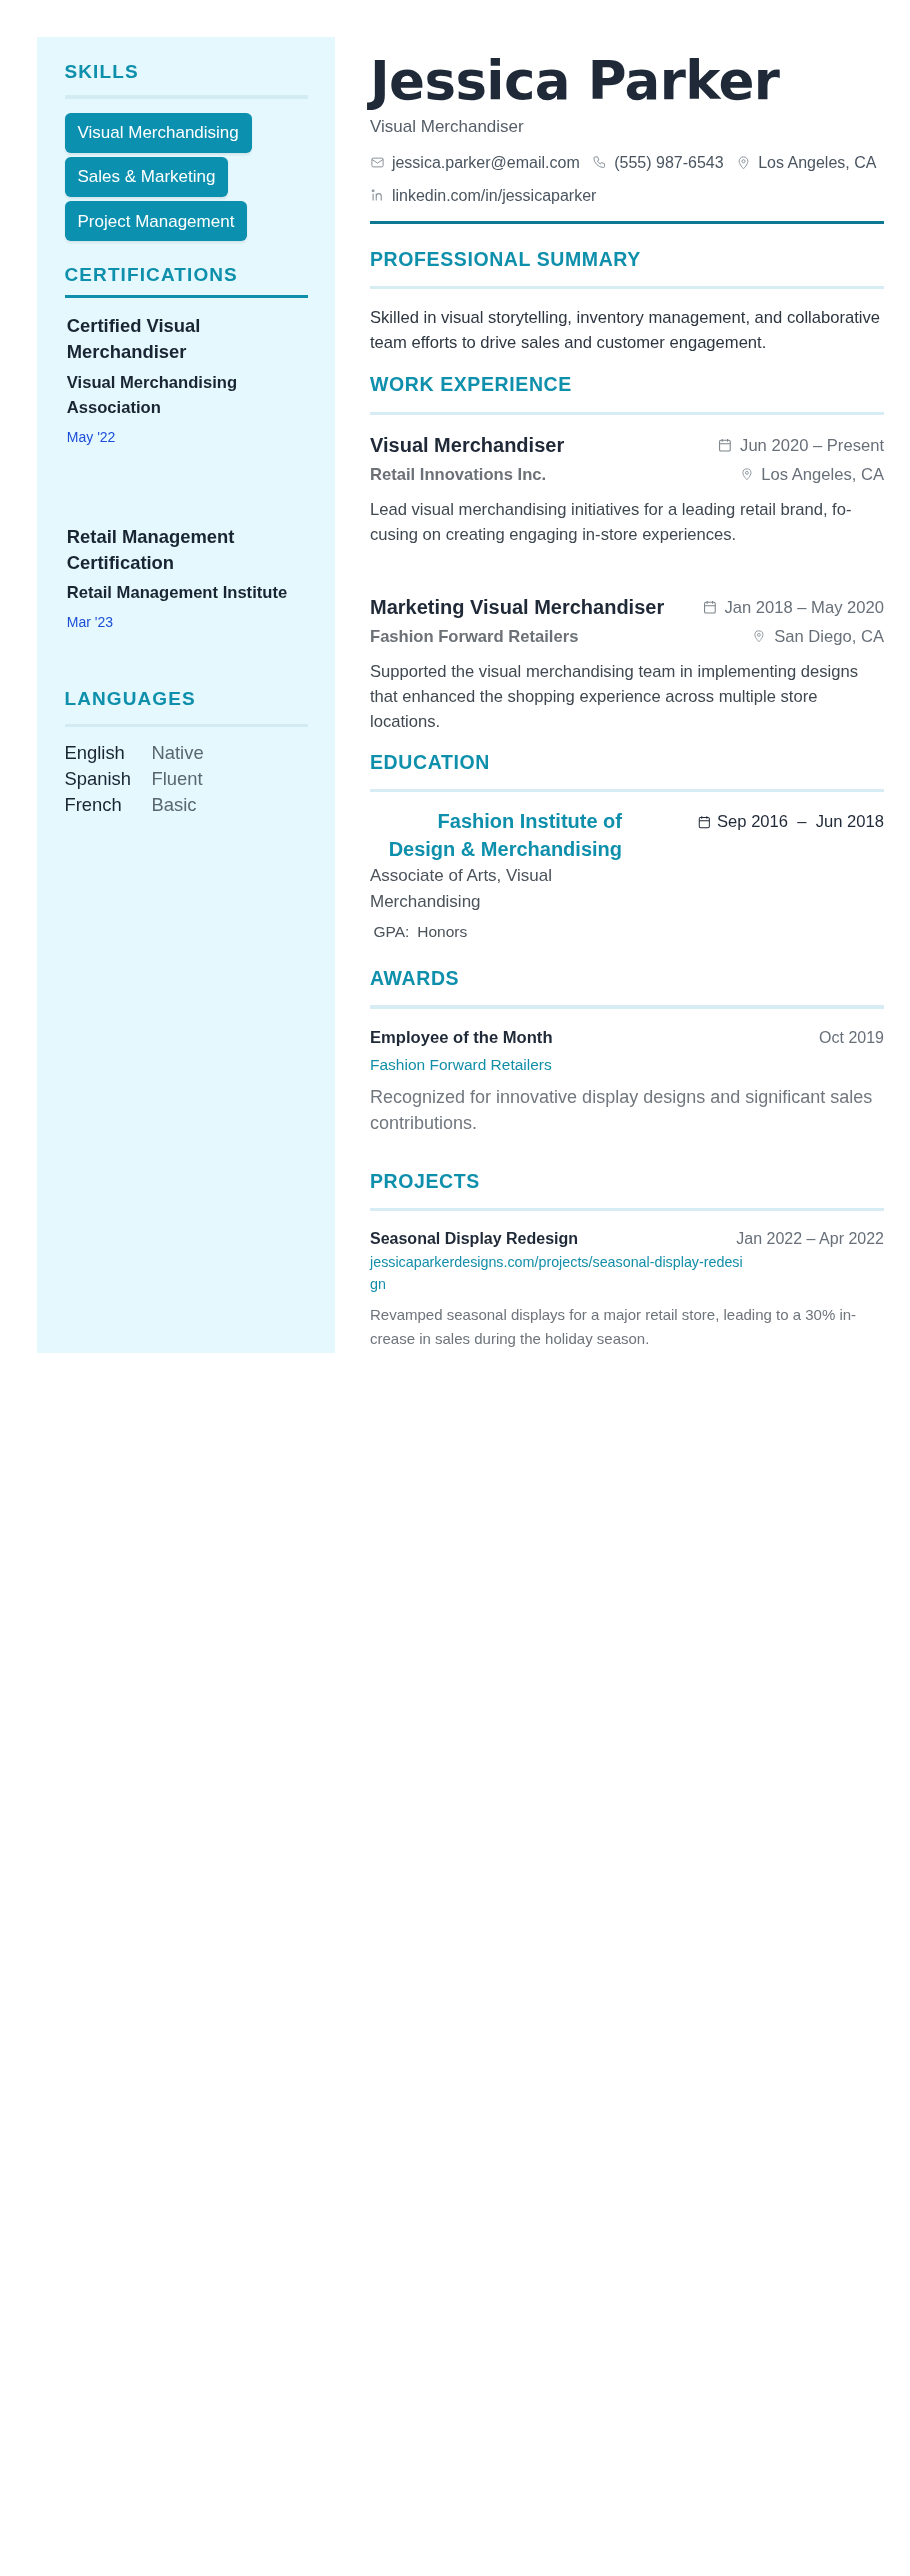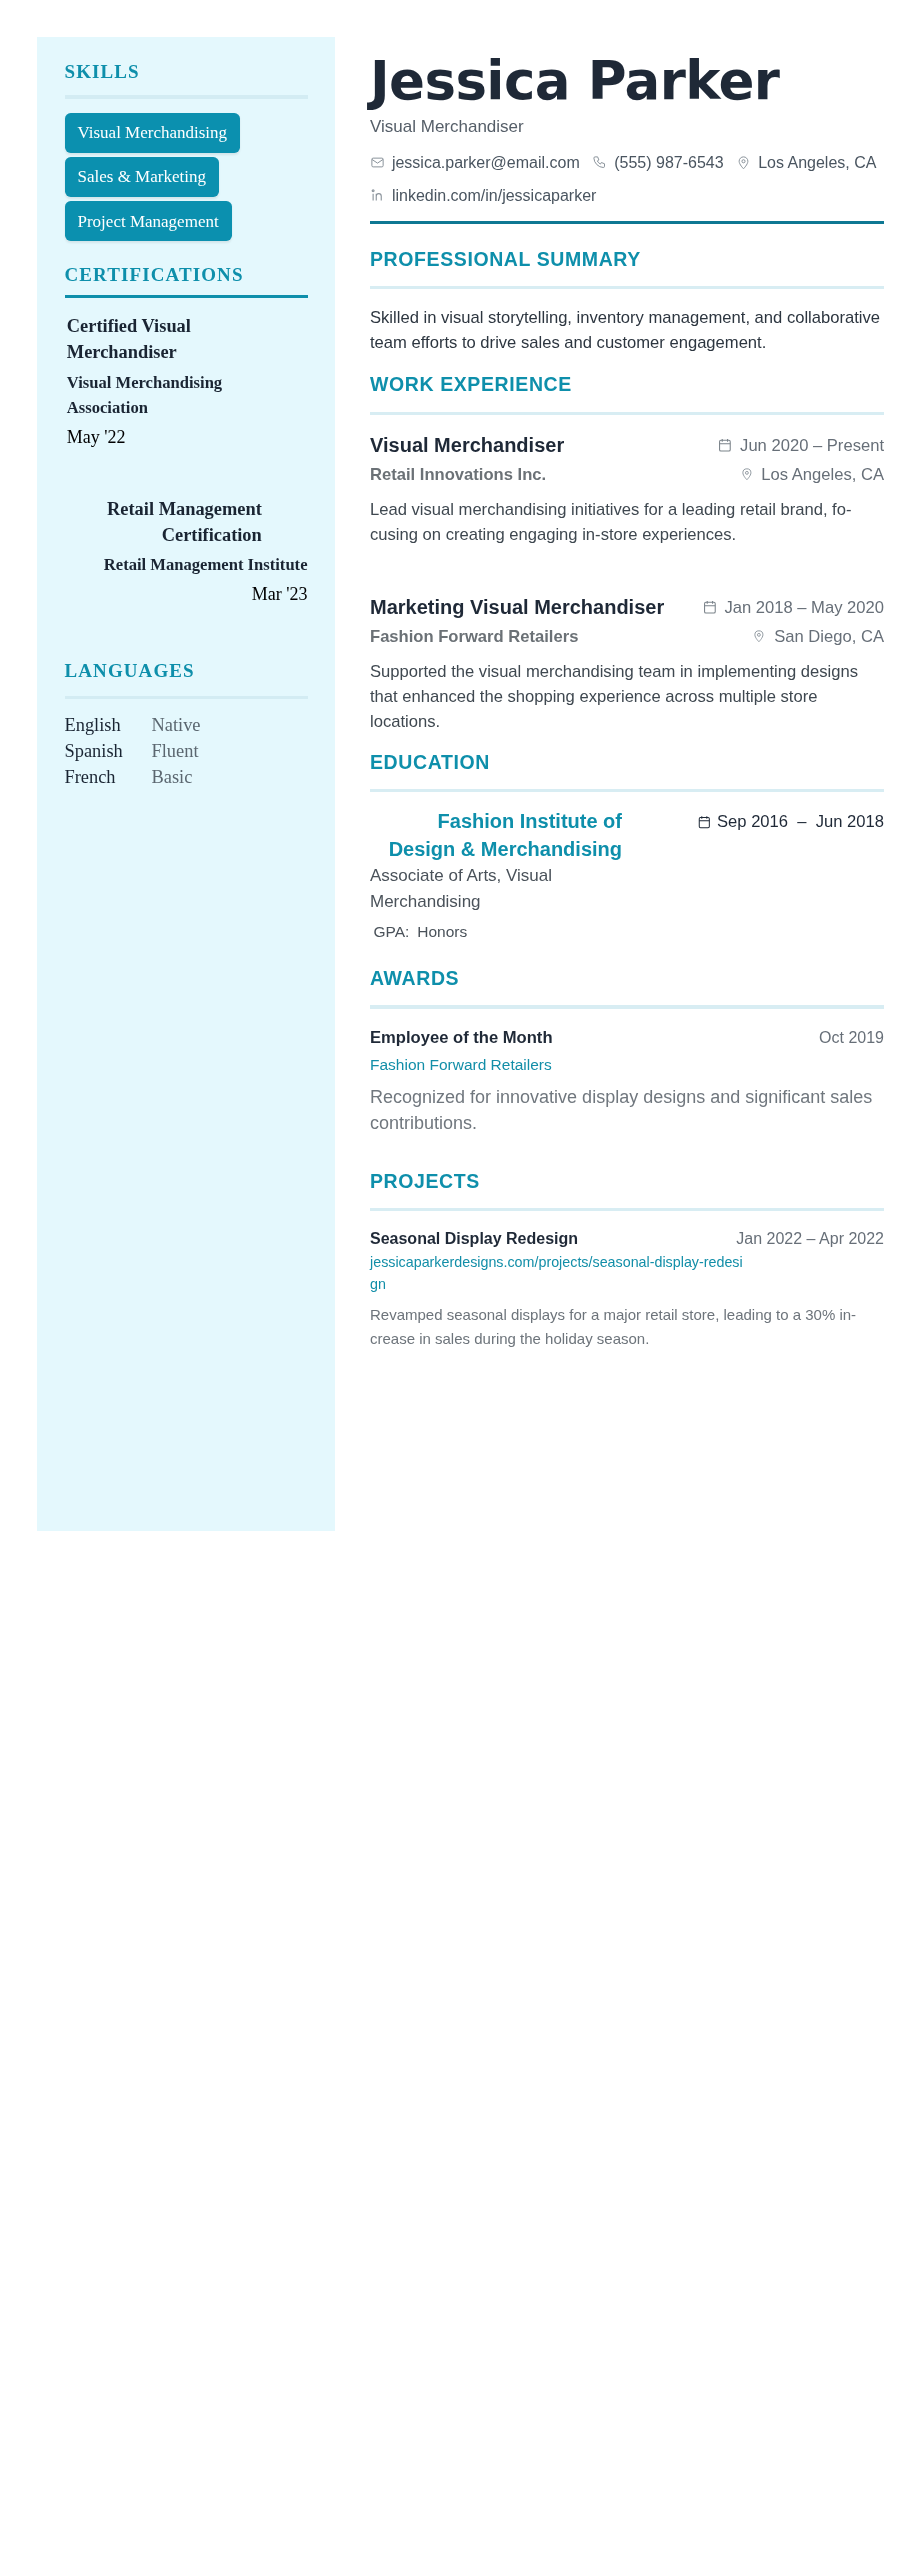--- a/index.html
+++ b/index.html
@@ -2,39 +2,39 @@
 <html style="font-size:9.2px"><head>
 <meta charset="utf-8">
 <style>
   html, body { margin: 0; padding: 0; background: #ffffff; }
   body {
     width: 911px; height: 2576px; position: relative; overflow: hidden;
     font-family: "Liberation Sans", "DejaVu Sans", sans-serif;
     color: #1f2937;
   }
   .sidebar {
-    position: absolute; left: 37px; top: 37px; width: 298px; height: 1494px;
-    background: #e4f8fd; box-sizing: border-box; padding: 20.6px 27.5px 0 27.5px; font-family: Liberation Serif, serif;
+    position: absolute; left: 37px; top: 37px; width: 298px; height: 1316px;
+    background: #e4f8fd; box-sizing: border-box; padding: 20.6px 27.5px 0 27.5px;
   }
   .side-h {
     font-size: 19px; font-weight: 700; letter-spacing: 1.1px; color: #0e8fab;
     margin: 0; line-height: 27.5px;
   }
   .side-rule { height: 3.4px; background: #d3ecf3; margin: 10.3px 0 13.8px 0; }
   .side-rule.strong { background: #0e8fab; height: 3.4px; }
   .chips { display: flex; flex-direction: column; align-items: flex-start; gap: 4px; }
   .chip {
     background: #0b90af; color: #ffffff; font-size: 17px; line-height: 23px;
     padding: 8.6px 13px; border-radius: 5.7px; box-shadow: 0 1.1px 2.3px rgba(0,0,0,0.08);
     cursor: pointer;
   }
   .cert { padding-left: 2.3px; }
   .cert-name { font-size: 18.4px; font-weight: 700; color: #1a2533; line-height: 26px; }
   .cert-org { font-size: 16.6px; font-weight: 700; color: #1a2533; line-height: 25px; margin-top: 4.6px; }
-  .cert-date { font-size: 18px; color: #000000; line-height: 22px; margin-top: 5.7px; }
+  .cert-date { font-size: 14px; color: #1d4ed8; line-height: 22px; margin-top: 5.7px; }
   .lang-row { display: flex; font-size: 18.4px; line-height: 26px; }
   .lang-name { width: 87px; color: #1a2533; }
   .lang-level { color: #5b6770; }
 
   .main { position: absolute; left: 370px; top: 37px; width: 514px; }
   .name {
     font-size: 53px; font-weight: 700; color: #1f2937; letter-spacing: -0.6px;
     line-height: 63px; margin: 11.5px 0 0 0;
     font-family: "DejaVu Sans", "Liberation Sans", sans-serif;
   }
@@ -88,21 +88,21 @@
   </section>
 
   <section style="margin-top:19.5px;">
     <h2 class="side-h">CERTIFICATIONS</h2>
     <div class="side-rule strong" style="margin:6.9px 0 15px 0;"></div>
     <div class="cert">
       <div class="cert-name" style="width:161px;">Certified Visual Merchandiser</div>
       <div class="cert-org" style="width:184px;">Visual Merchandising Association</div>
       <div class="cert-date">May '22</div>
     </div>
-    <div class="cert" style="margin-top:48px;text-align:right;">
+    <div class="cert" style="margin-top:76px;">
       <div class="cert-name" style="width:195px;">Retail Management Certification</div>
       <div class="cert-org">Retail Management Institute</div>
       <div class="cert-date">Mar '23</div>
     </div>
   </section>
 
   <section style="margin-top:52px;">
     <h2 class="side-h">LANGUAGES</h2>
     <div class="side-rule" style="margin:11.5px 0 12.6px 0;"></div>
     <div class="lang-row">

